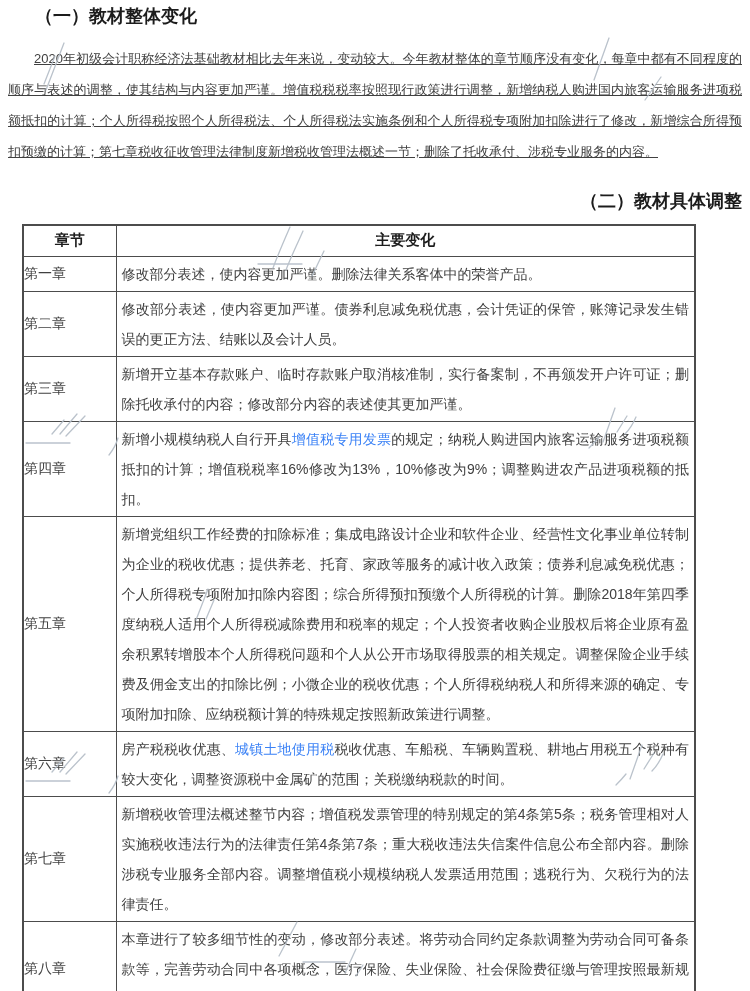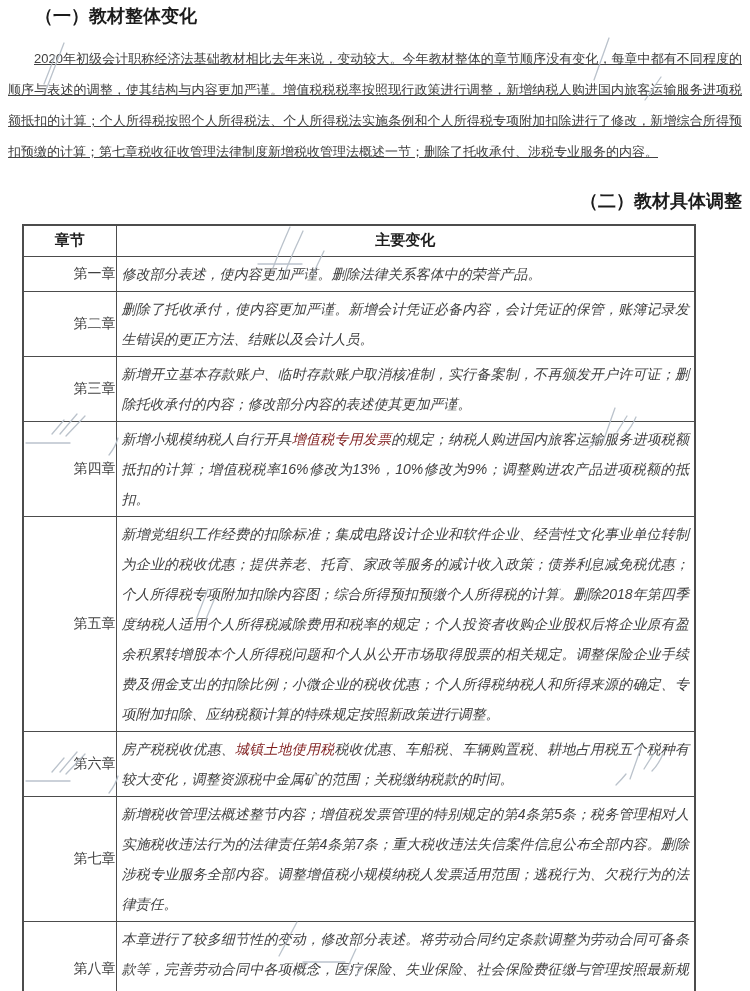--- a/index.html
+++ b/index.html
@@ -45,38 +45,37 @@
   table.changes th {
     font-size: 15px;
     font-weight: bold;
     color: #1c1c1c;
     height: 31px;
     text-align: center;
     padding: 0;
   }
   col.col-chapter { width: 93px; }
   td.chapter-cell {
-    text-align: right;
+    text-align: left;
     vertical-align: middle;
     font-size: 14px;
     color: #404040;
     padding: 0;
   }
   td.changes-cell {
     font-size: 14px;
     line-height: 30px;
     padding: 2px 5px;
     text-align: justify;
     vertical-align: middle;
     color: #404040;
     word-break: break-all;
-    font-style: italic;
   }
   a.inline-link {
-    color: #7f1d1d;
+    color: #3b82f6;
     text-decoration: none;
     cursor: pointer;
   }
   svg.watermarks {
     position: absolute;
     left: 0; top: 0;
     pointer-events: none;
   }
 </style>
 </head>
@@ -101,21 +100,21 @@
         <th>主要变化</th>
       </tr>
     </thead>
     <tbody>
         <tr>
           <td class="chapter-cell">第一章</td>
           <td class="changes-cell"><span>修改部分表述，使内容更加严谨。删除法律关系客体中的荣誉产品。</span></td>
         </tr>
         <tr>
           <td class="chapter-cell">第二章</td>
-          <td class="changes-cell"><span>删除了托收承付，使内容更加严谨。新增会计凭证必备内容，会计凭证的保管，账簿记录发生错误的更正方法、结账以及会计人员。</span></td>
+          <td class="changes-cell"><span>修改部分表述，使内容更加严谨。债券利息减免税优惠，会计凭证的保管，账簿记录发生错误的更正方法、结账以及会计人员。</span></td>
         </tr>
         <tr>
           <td class="chapter-cell">第三章</td>
           <td class="changes-cell"><span>新增开立基本存款账户、临时存款账户取消核准制，实行备案制，不再颁发开户许可证；删除托收承付的内容；修改部分内容的表述使其更加严谨。</span></td>
         </tr>
         <tr>
           <td class="chapter-cell">第四章</td>
           <td class="changes-cell"><span>新增小规模纳税人自行开具</span><a class="inline-link" href="#">增值税专用发票</a><span>的规定；纳税人购进国内旅客运输服务进项税额抵扣的计算；增值税税率16%修改为13%，10%修改为9%；调整购进农产品进项税额的抵扣。</span></td>
         </tr>
         <tr>

